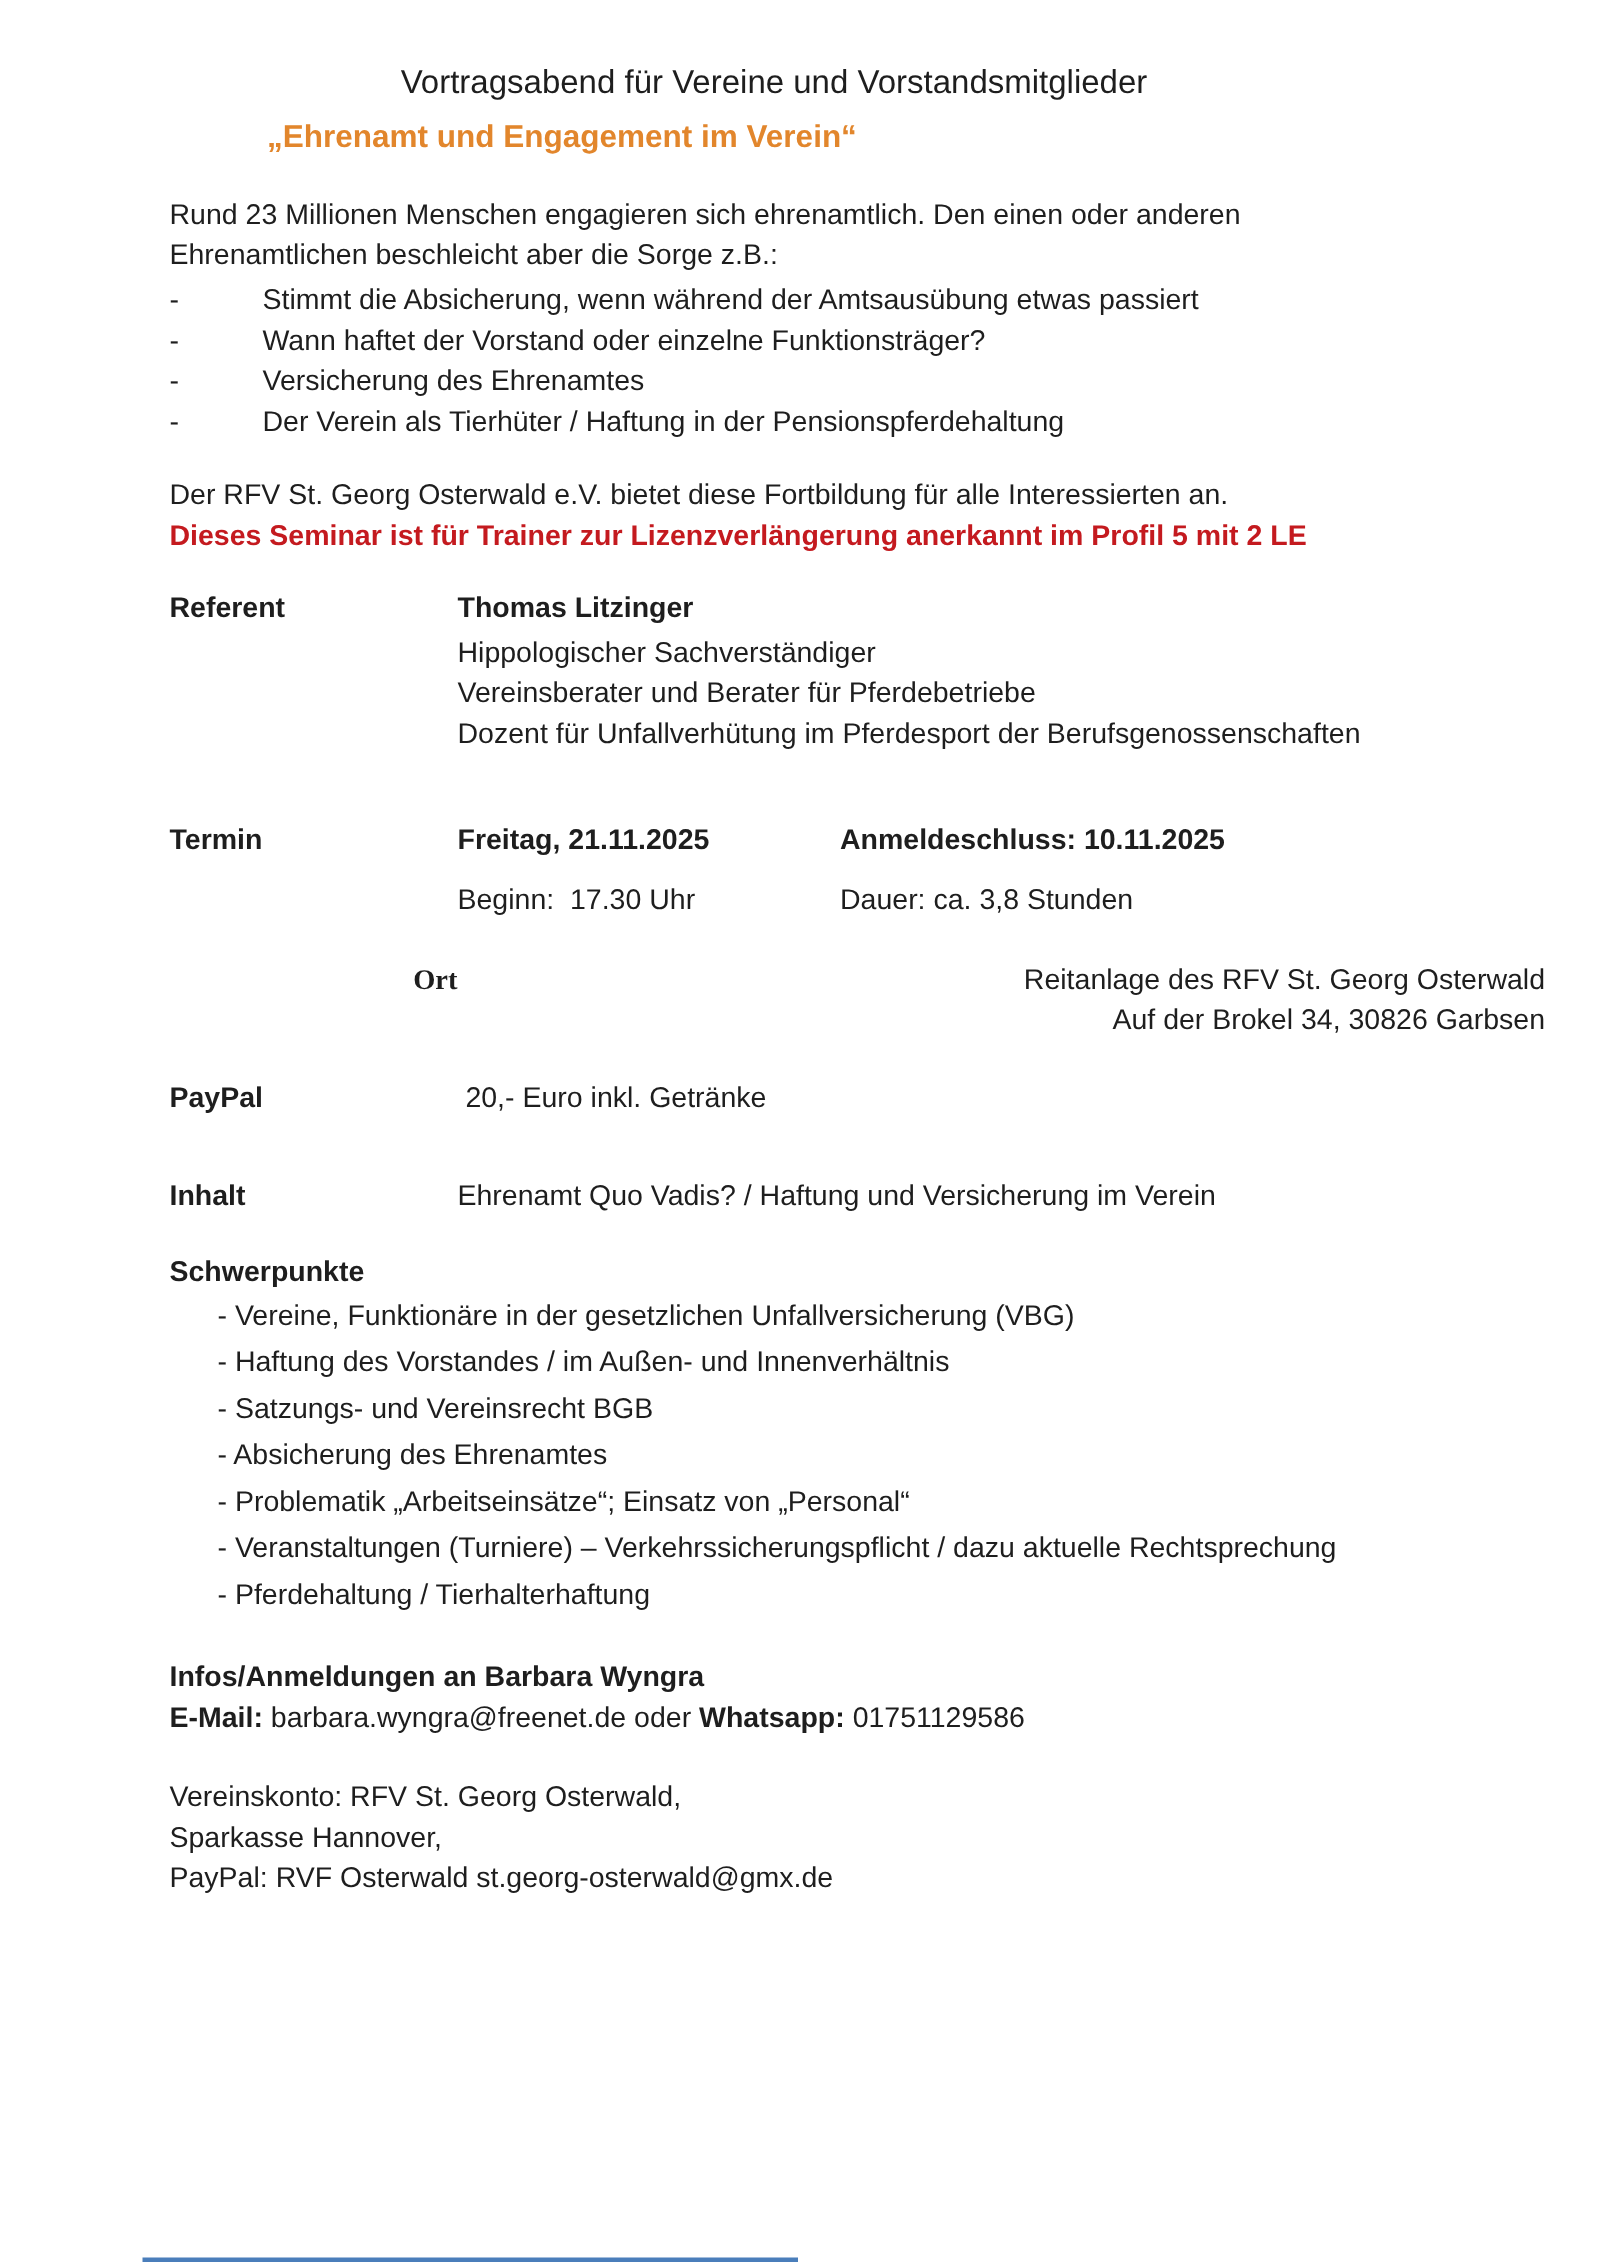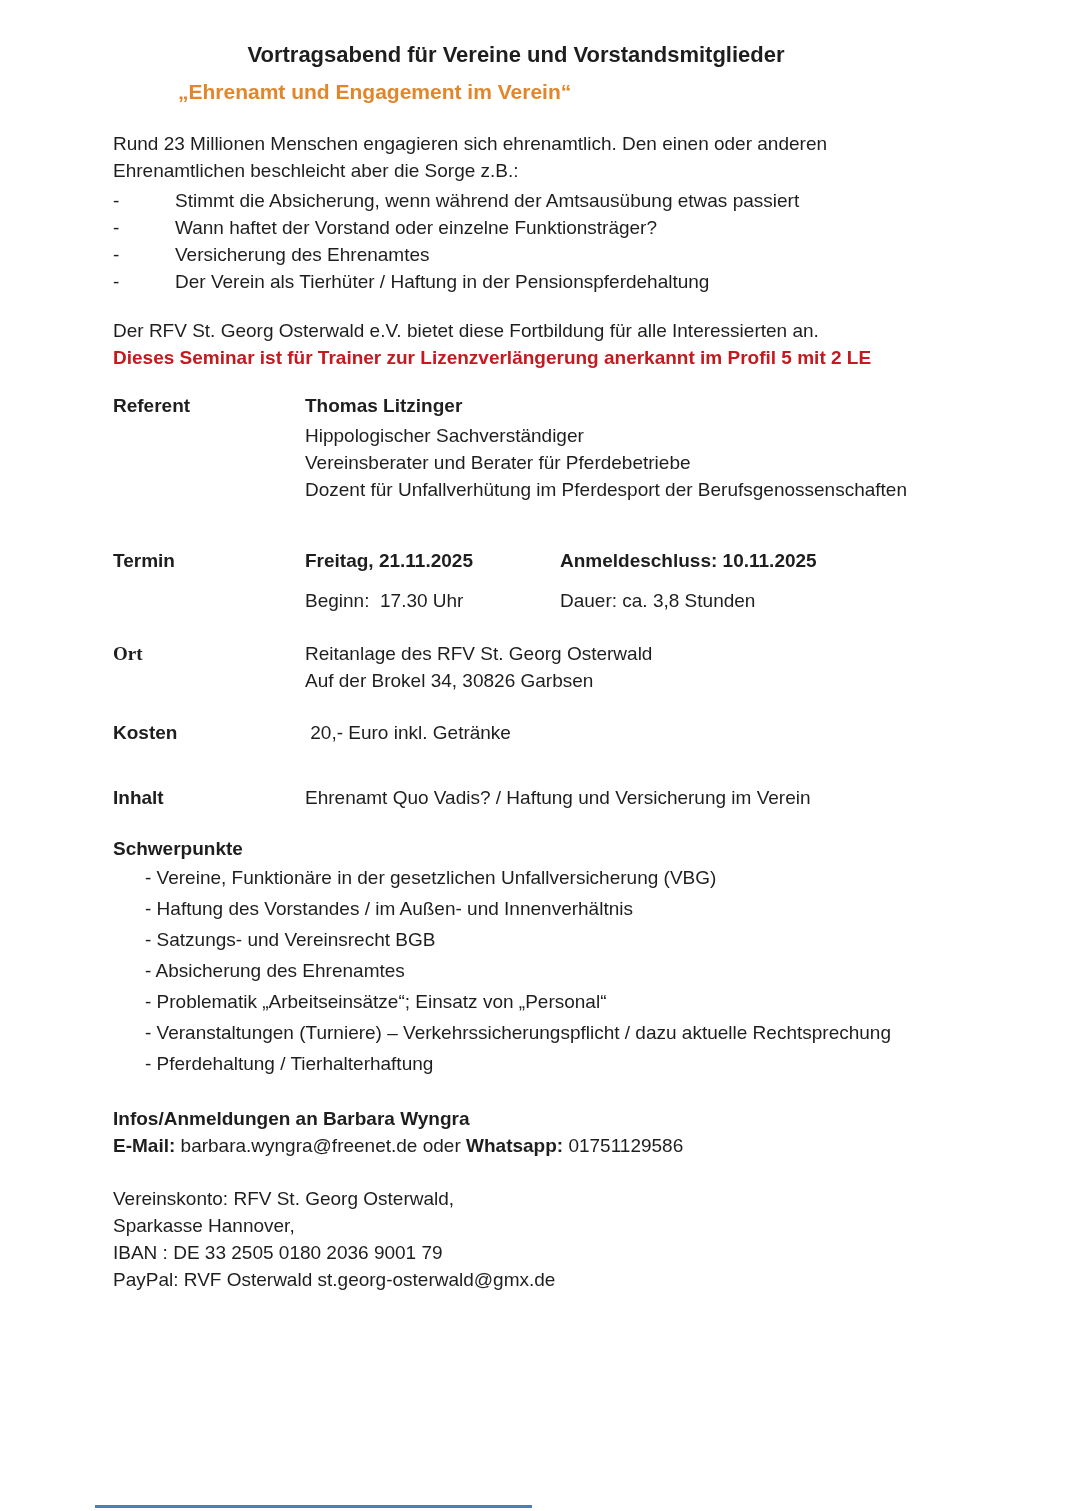--- a/index.html
+++ b/index.html
@@ -11,21 +11,21 @@
     font-size: 19px;
     line-height: 27px;
     color: #1e1e1e;
     position: relative;
     overflow: hidden;
   }
   .page { padding: 40px 50px 0 113px; }
   .title {
     font-size: 22px;
     line-height: 30px;
-    font-weight: 700;
+    font-weight: 400;
     text-align: center;
     width: 806px;
     white-space: nowrap;
   }
   .subtitle {
     font-size: 21px;
     line-height: 30px;
     font-weight: 700;
     width: 806px;
     transform: translateX(65px);
@@ -41,21 +41,21 @@
   .row { display: grid; grid-template-columns: 192px 1fr; }
   .label { font-weight: 700; }
   .serif-label { font-family: "Liberation Serif", serif; font-weight: 700; }
   .val, .cell { white-space: pre-wrap; }
   .bold { font-weight: 700; }
   .referent-row { margin-top: 21px; }
   .ref-name { font-weight: 700; margin-bottom: 3px; }
   .termin-row { margin-top: 44px; }
   .two-col { display: grid; grid-template-columns: 255px 1fr; }
   .second-line { margin-top: 13px; }
-  .ort-row { margin-top: 26px; }
+  .ort-row { margin-top: 26px; text-align: right; }
   .kosten-row { margin-top: 25px; }
   .teiln-row { margin-top: 68px; }
   .inhalt-row { margin-top: 38px; }
   .sp-heading { margin-top: 24px; font-weight: 700; }
   .sp-list { line-height: 31px; padding-left: 32px; }
   .contact { margin-top: 26px; }
   .contact-heading { font-weight: 700; }
   .bank { margin-top: 26px; }
   .bottom-line {
     position: absolute;
@@ -129,21 +129,21 @@
 
   <div class="row ort-row">
     <div class="serif-label">Ort</div>
     <div>
       <div>Reitanlage des RFV St. Georg Osterwald</div>
       <div>Auf der Brokel 34, 30826 Garbsen</div>
     </div>
   </div>
 
   <div class="row kosten-row">
-    <div class="label">Kosten</div>
+    <div class="label">PayPal</div>
     <div class="val"> 20,- Euro inkl. Getränke</div>
   </div>
 
 
   <div class="row inhalt-row">
     <div class="label">Inhalt</div>
     <div class="val">Ehrenamt Quo Vadis? / Haftung und Versicherung im Verein</div>
   </div>
 
   <div class="sp-heading">Schwerpunkte</div>
@@ -164,19 +164,18 @@
       <span>barbara.wyngra@freenet.de</span>
       <span>oder</span>
       <span class="bold">Whatsapp:</span>
       <span>01751129586</span>
     </div>
   </div>
 
   <div class="bank">
     <div>Vereinskonto: RFV St. Georg Osterwald,</div>
     <div>Sparkasse Hannover,</div>
-    <div>IBAN : DE 33 2505 0180 2036 9001 79</div>
     <div>PayPal: RVF Osterwald st.georg-osterwald@gmx.de</div>
   </div>
 
 </div>
 
 <div class="bottom-line"></div>
 
 </body></html>

